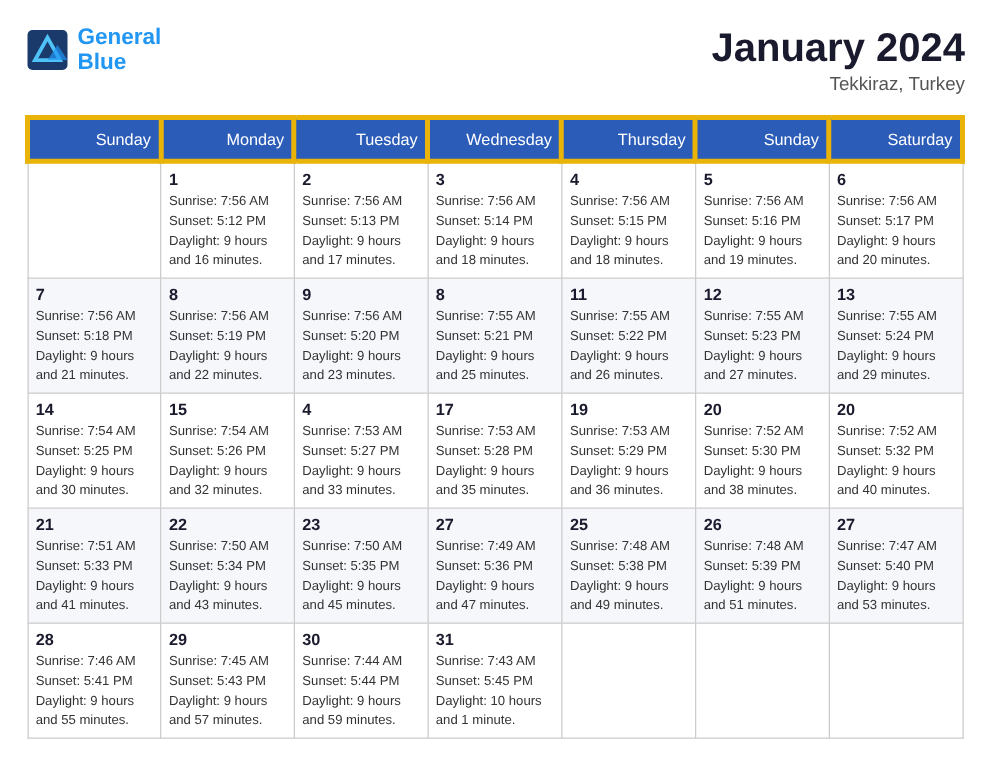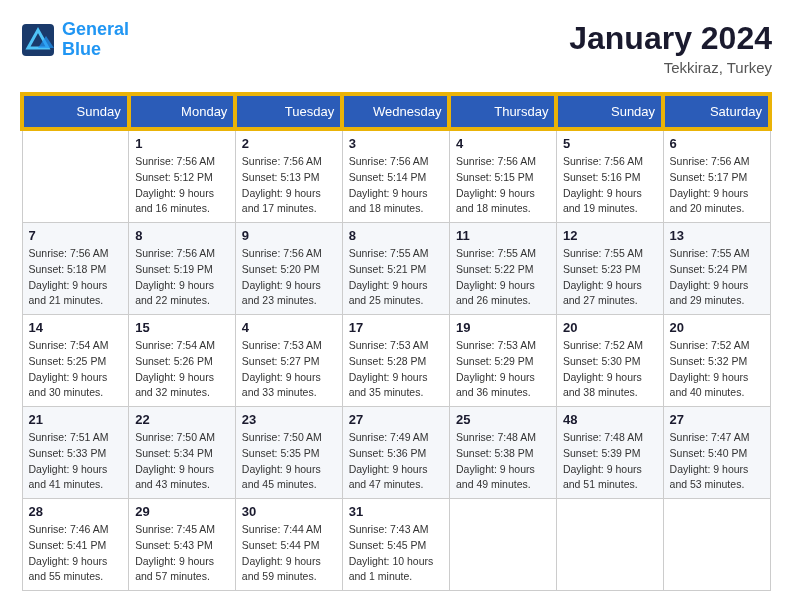--- a/index.html
+++ b/index.html
@@ -223,21 +223,21 @@
         </td>
         <td>
           <div class="day-number">27</div>
           <div class="day-info">Sunrise: 7:49 AM<br>Sunset: 5:36 PM<br>Daylight: 9 hours and 47 minutes.</div>
         </td>
         <td>
           <div class="day-number">25</div>
           <div class="day-info">Sunrise: 7:48 AM<br>Sunset: 5:38 PM<br>Daylight: 9 hours and 49 minutes.</div>
         </td>
         <td>
-          <div class="day-number">48</div>
+          <div class="day-number">26</div>
           <div class="day-info">Sunrise: 7:48 AM<br>Sunset: 5:39 PM<br>Daylight: 9 hours and 51 minutes.</div>
         </td>
         <td>
           <div class="day-number">27</div>
           <div class="day-info">Sunrise: 7:47 AM<br>Sunset: 5:40 PM<br>Daylight: 9 hours and 53 minutes.</div>
         </td>
       </tr>
       <tr>
         <td>
           <div class="day-number">28</div>

